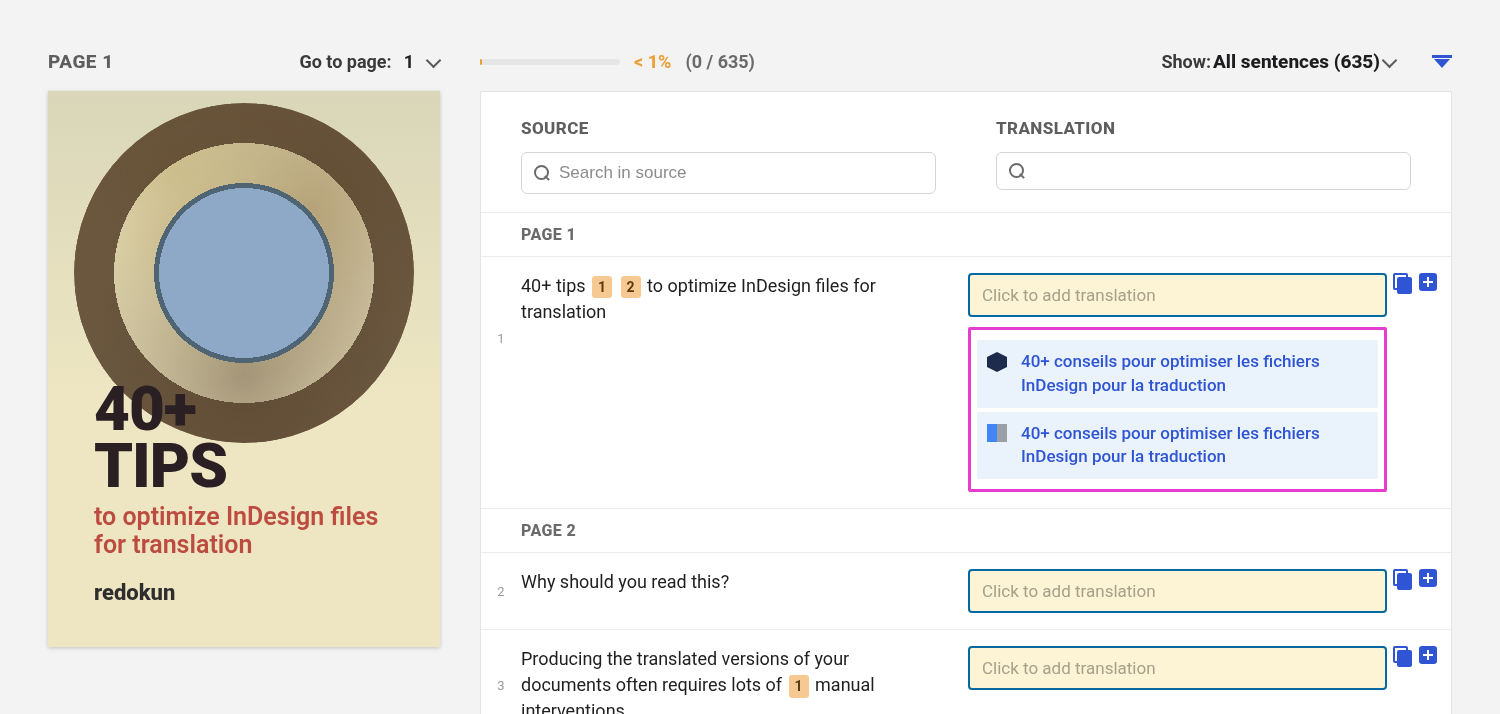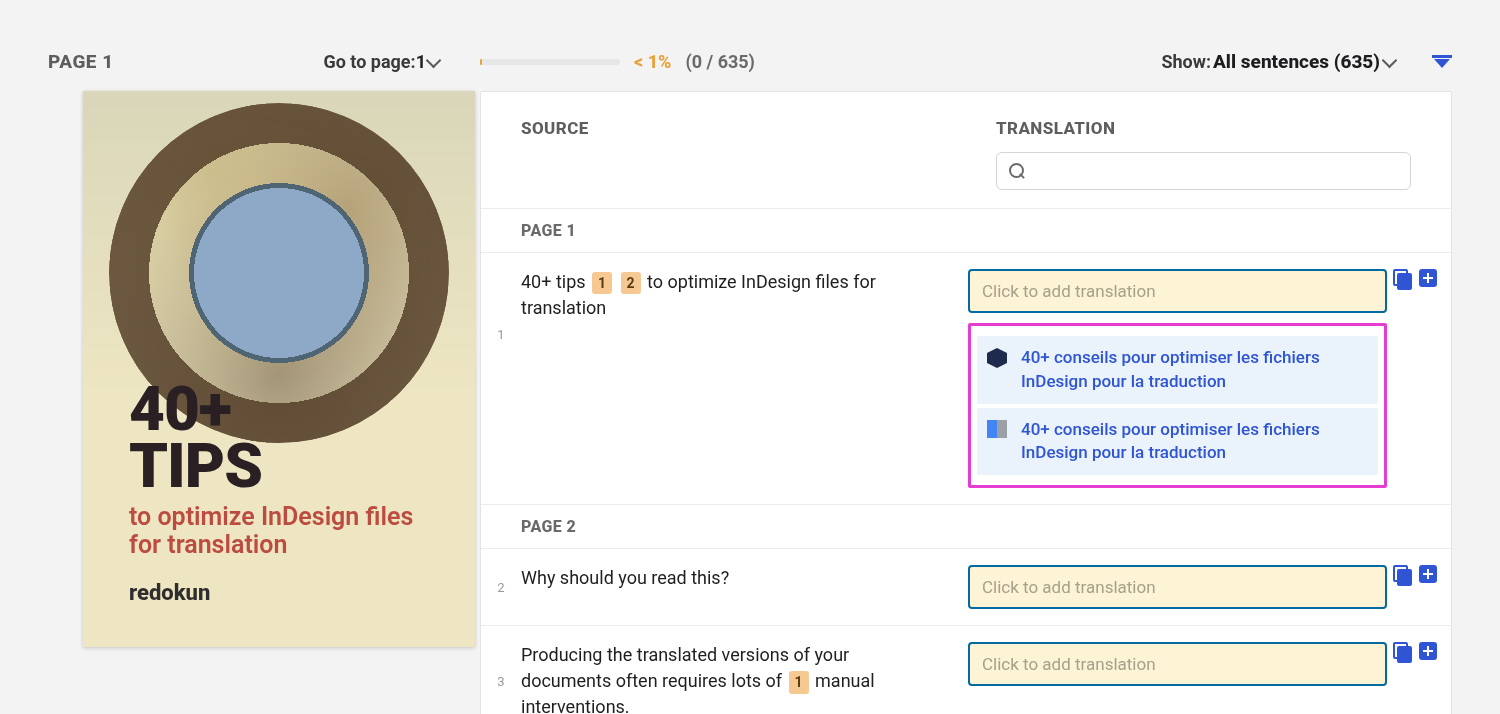--- a/index.html
+++ b/index.html
@@ -27,20 +27,21 @@
   }
   .page-label {
     font-weight: 800;
     color: #5e5e5e;
     font-size: 19px;
     letter-spacing: 0.5px;
   }
   .goto {
     display: flex;
     align-items: center;
+    gap: 12px;
   }
   .goto-label {
     font-weight: 700;
     color: #3a3a3a;
     font-size: 18px;
   }
   .goto-value {
     font-weight: 700;
     font-size: 18px;
     color: #222;
@@ -59,21 +60,20 @@
     transform: rotate(45deg);
     top: 0; left: 2px;
   }
   .preview {
     width: 392px;
     height: 556px;
     background: linear-gradient(180deg, #d9d6b9 0%, #eee6c2 55%, #eee6c2 100%);
     position: relative;
     overflow: hidden;
     box-shadow: 0 1px 4px rgba(0,0,0,0.2);
-    margin-left: 35px;
   }
   .globe {
     position: absolute;
     top: 12px; left: 50%;
     transform: translateX(-50%);
     width: 340px; height: 340px;
     border-radius: 50%;
     background:
       radial-gradient(circle at 50% 50%, #8ea9c8 0 85px, #4f6573 85px 90px, transparent 90px),
       radial-gradient(circle at 50% 50%, transparent 0 130px, rgba(78,56,35,0.8) 130px 170px, transparent 170px),
@@ -426,20 +426,24 @@
         <span class="chevron-down"></span>
         <span class="collapse-icon"></span>
       </div>
     </div>
 
     <div class="panel">
 
       <div class="panel-header">
         <div class="col">
           <div class="col-title">SOURCE</div>
+          <div class="search-box">
+            <span class="mag"></span>
+            <input type="text" placeholder="Search in source" style="">
+          </div>
         </div>
         <div class="col">
           <div class="col-title">TRANSLATION</div>
           <div class="search-box">
             <span class="mag"></span>
           </div>
         </div>
       </div>
 
       <div class="page-divider">PAGE 1</div>

